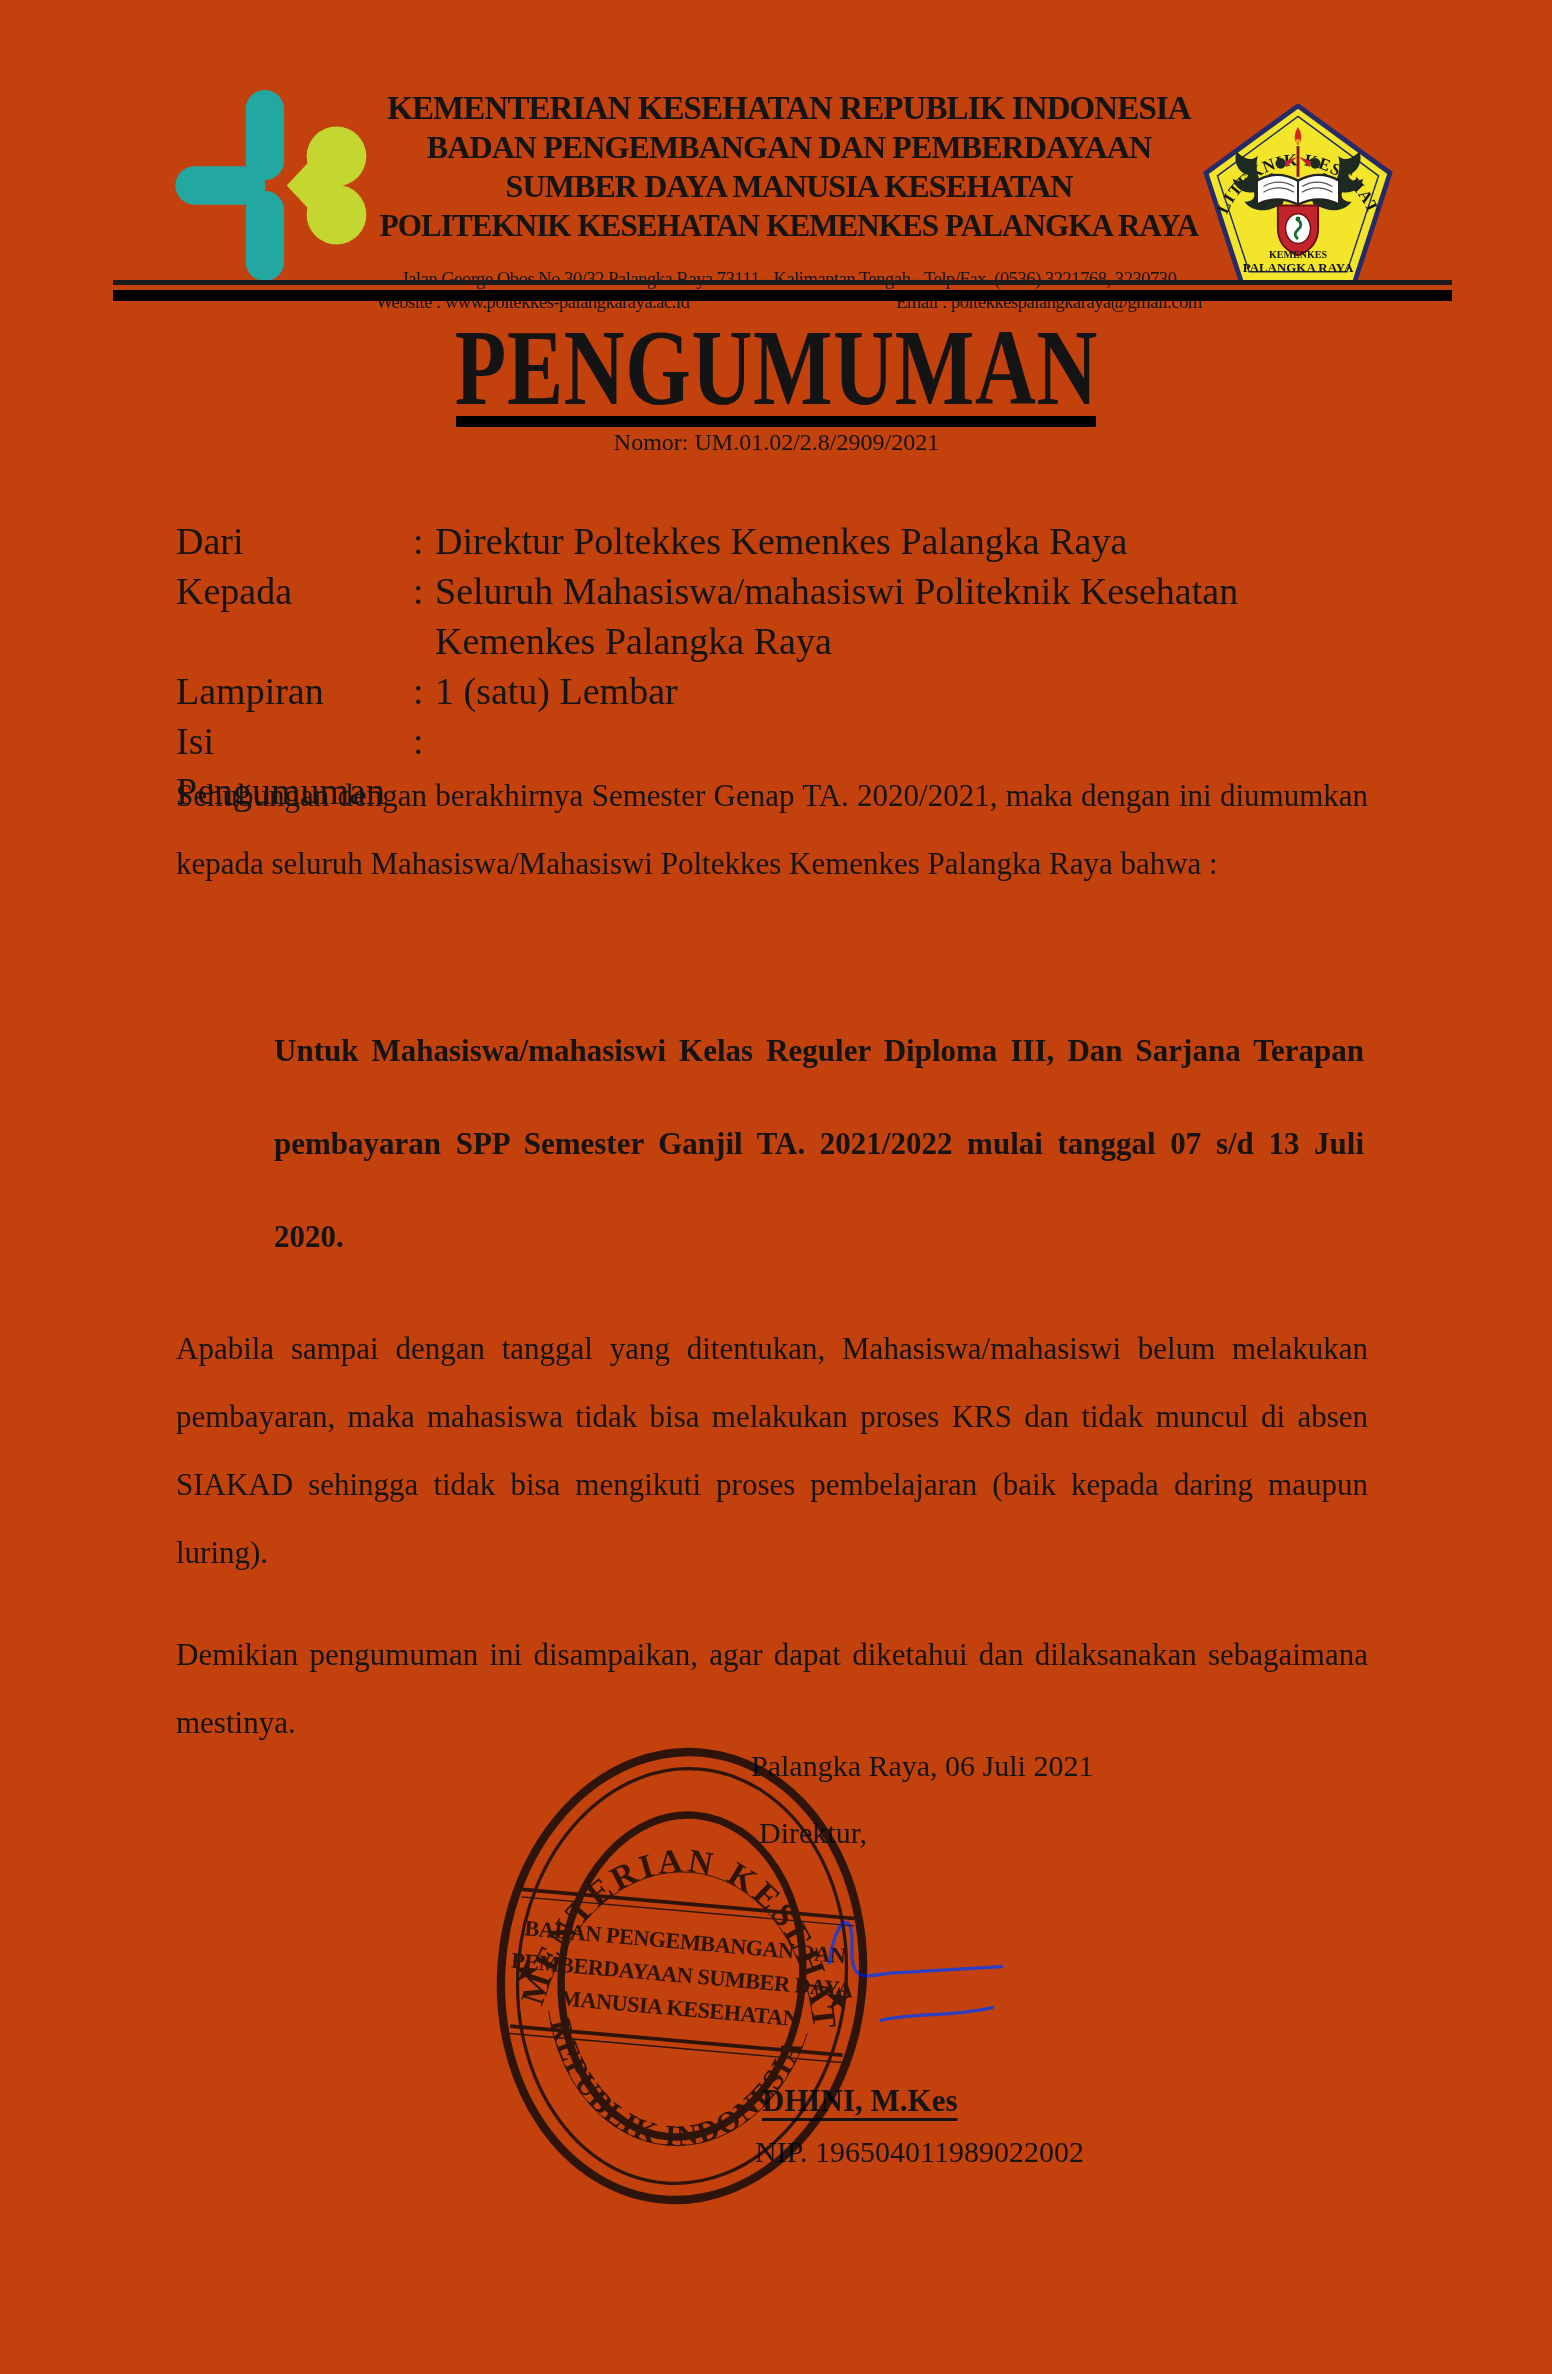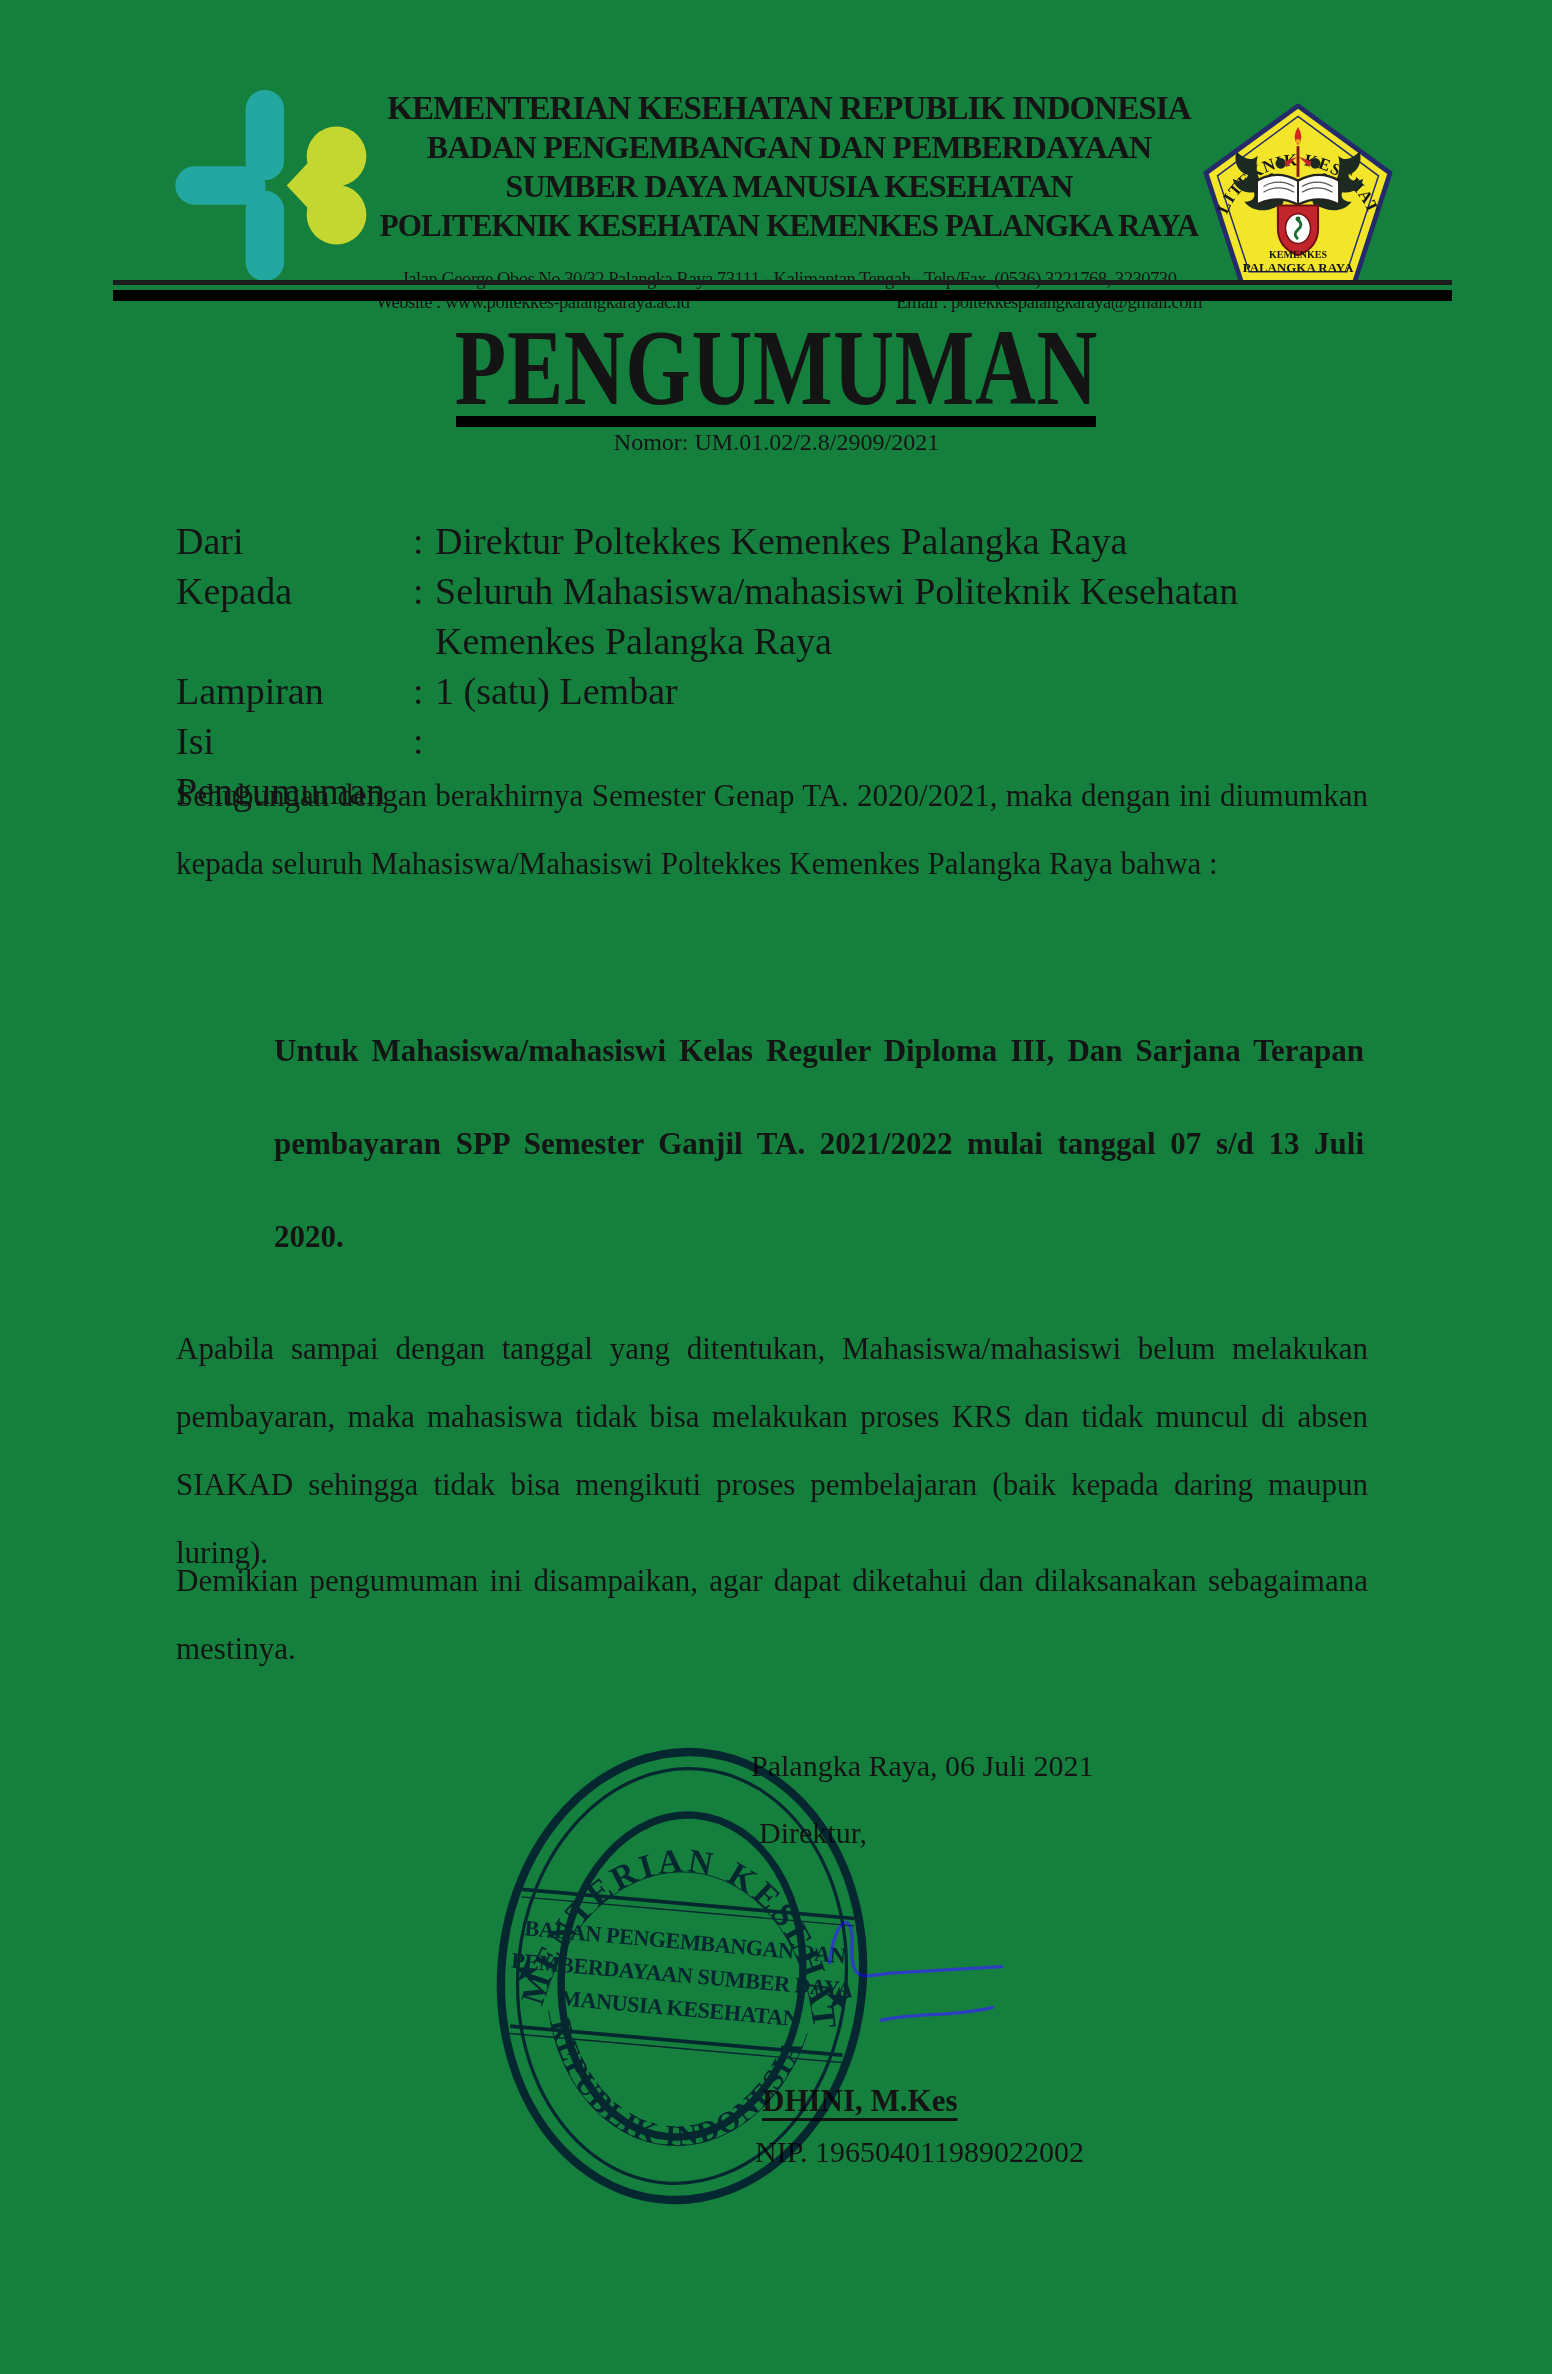--- a/index.html
+++ b/index.html
@@ -1,16 +1,16 @@
 <!DOCTYPE html>
 <html style="font-size:15px"><head>
 <meta charset="utf-8">
 <style>
   html,body{margin:0;padding:0;background:#ffffff;}
-  .page{position:relative;width:1553px;height:2375px;background:#15803d;overflow:hidden;
+  .page{position:relative;width:1553px;height:2375px;background:#c2410c;overflow:hidden;
         font-family:"Liberation Serif","DejaVu Serif",serif;color:#141414;}
 
   
   .logo{position:absolute;left:170px;top:86px;width:199px;height:199px;}
   .emblem{position:absolute;left:1202px;top:102px;width:192px;height:187px;}
   .head-text{position:absolute;left:376px;top:89px;width:826px;text-align:center;
              font-weight:bold;letter-spacing:-0.9px;line-height:39px;}
   .head-line1{font-size:33px;}
   .head-line2,.head-line3{font-size:32px;}
   .head-line4{font-size:31px;}
@@ -35,21 +35,21 @@
   .meta-sep{width:22px;flex:none;}
   .meta-value{flex:1;}
 
   
   .para{position:absolute;left:176px;width:1192px;font-size:31px;line-height:68px;
         text-align:justify;}
   .p1{top:762px;}
   .p-bold{position:absolute;left:274px;width:1090px;top:1004px;font-size:31px;font-weight:bold;
           line-height:93px;text-align:justify;}
   .p2{top:1315px;}
-  .p3{top:1547px;}
+  .p3{top:1621px;}
 
   
   .sig-date{position:absolute;left:751px;top:1749px;font-size:30px;}
   .sig-role{position:absolute;left:759px;top:1816px;font-size:30px;}
   .sig-name{position:absolute;left:762px;top:2083px;font-size:31px;font-weight:bold;
             text-decoration:underline;text-decoration-thickness:2.8px;text-underline-offset:6.5px;}
   .sig-nip{position:absolute;left:755px;top:2135px;font-size:30px;}
 
   .stamp{position:absolute;left:478px;top:1735px;width:408px;height:482px;overflow:visible;
          opacity:0.92;mix-blend-mode:multiply;}

